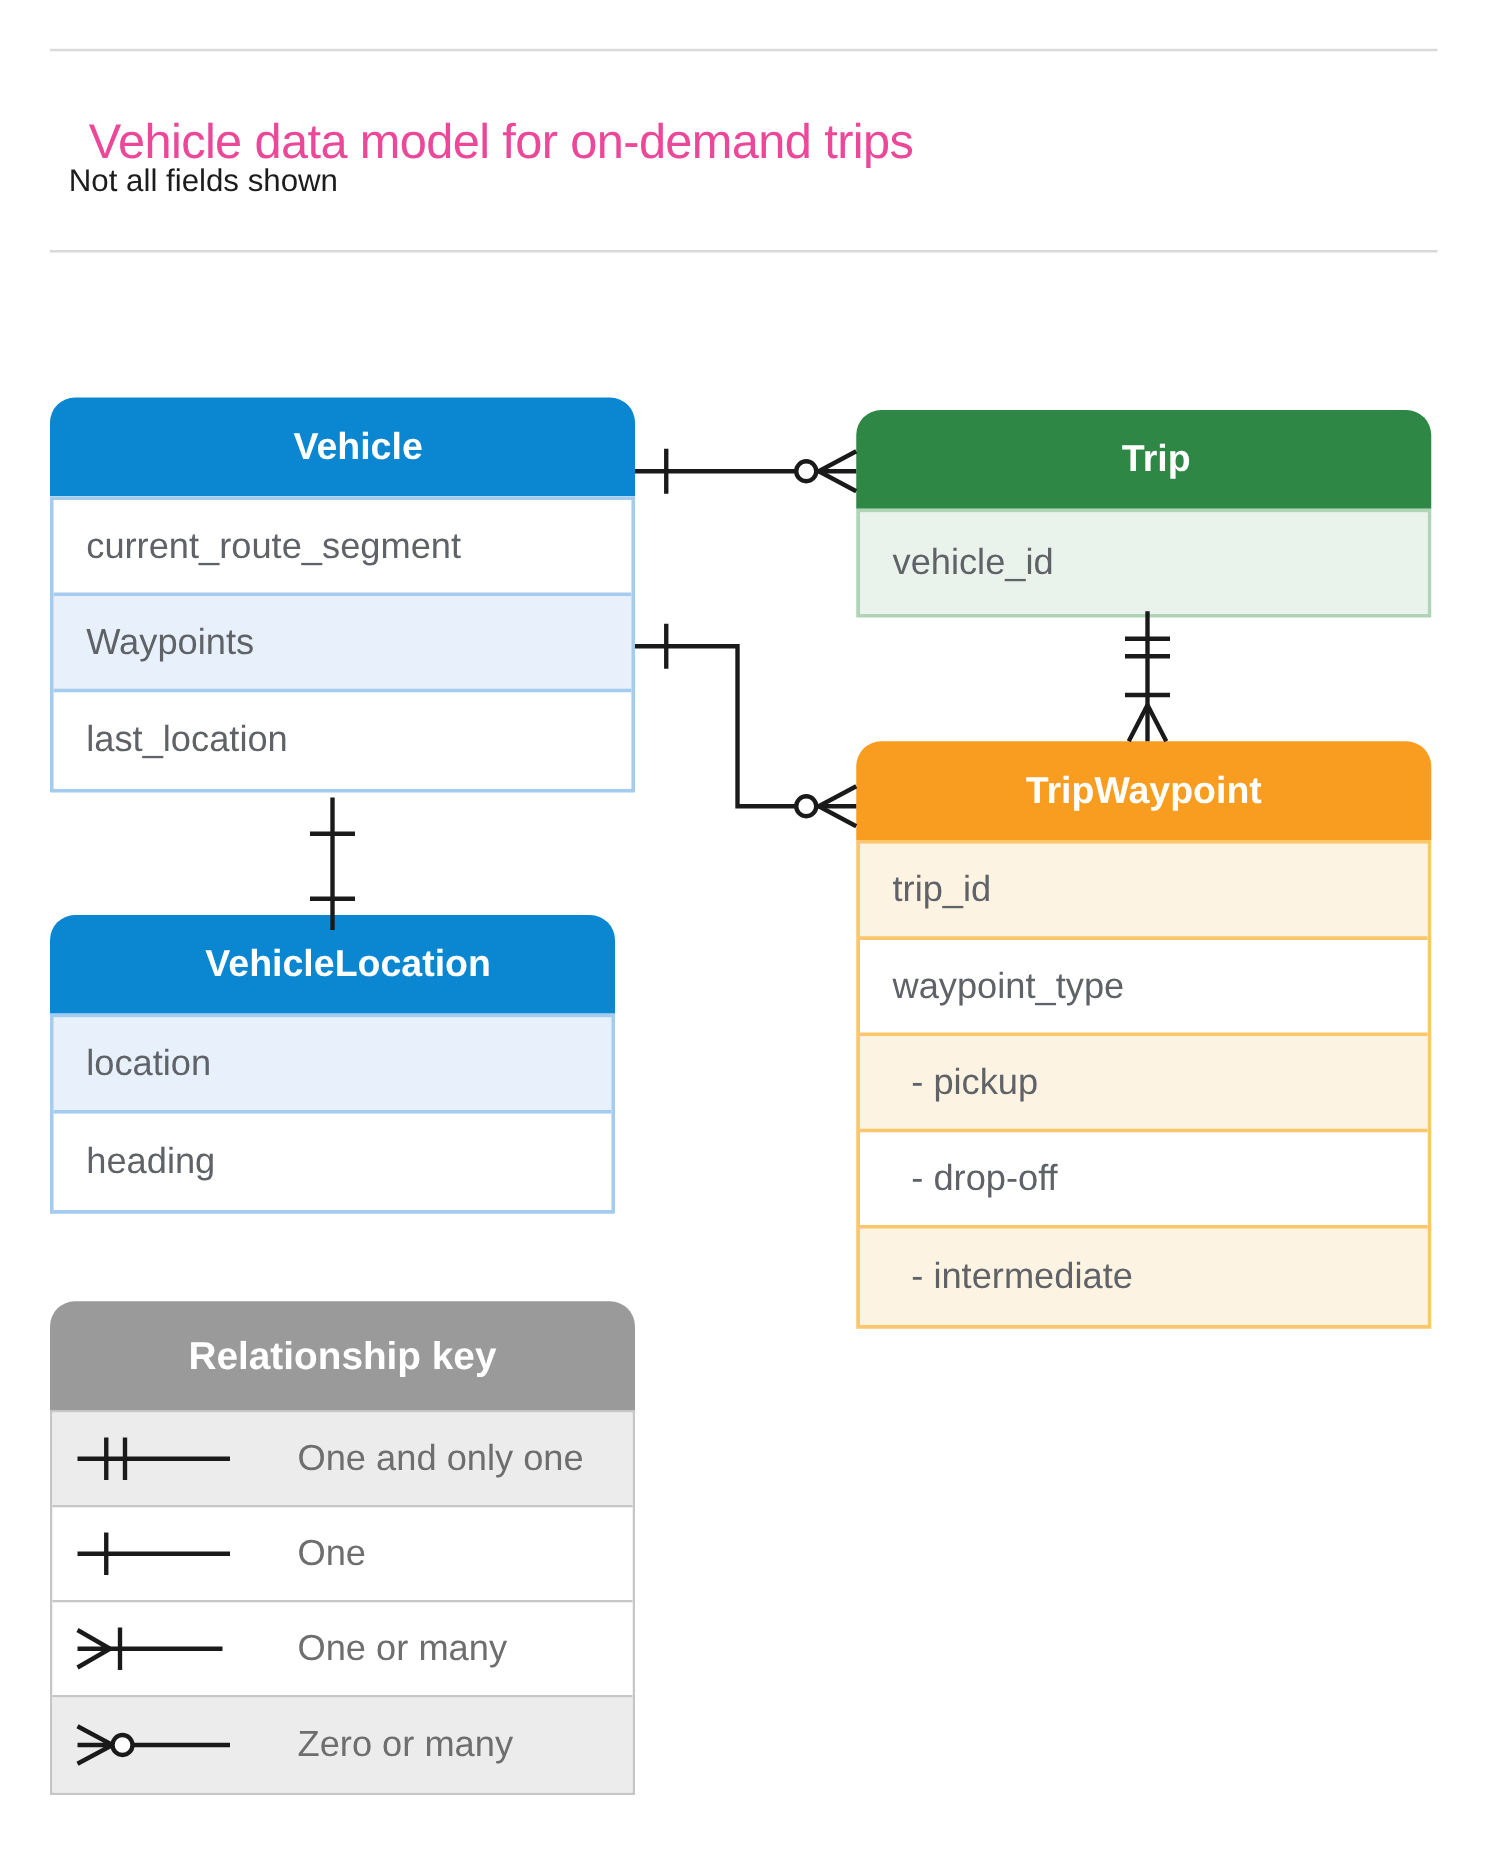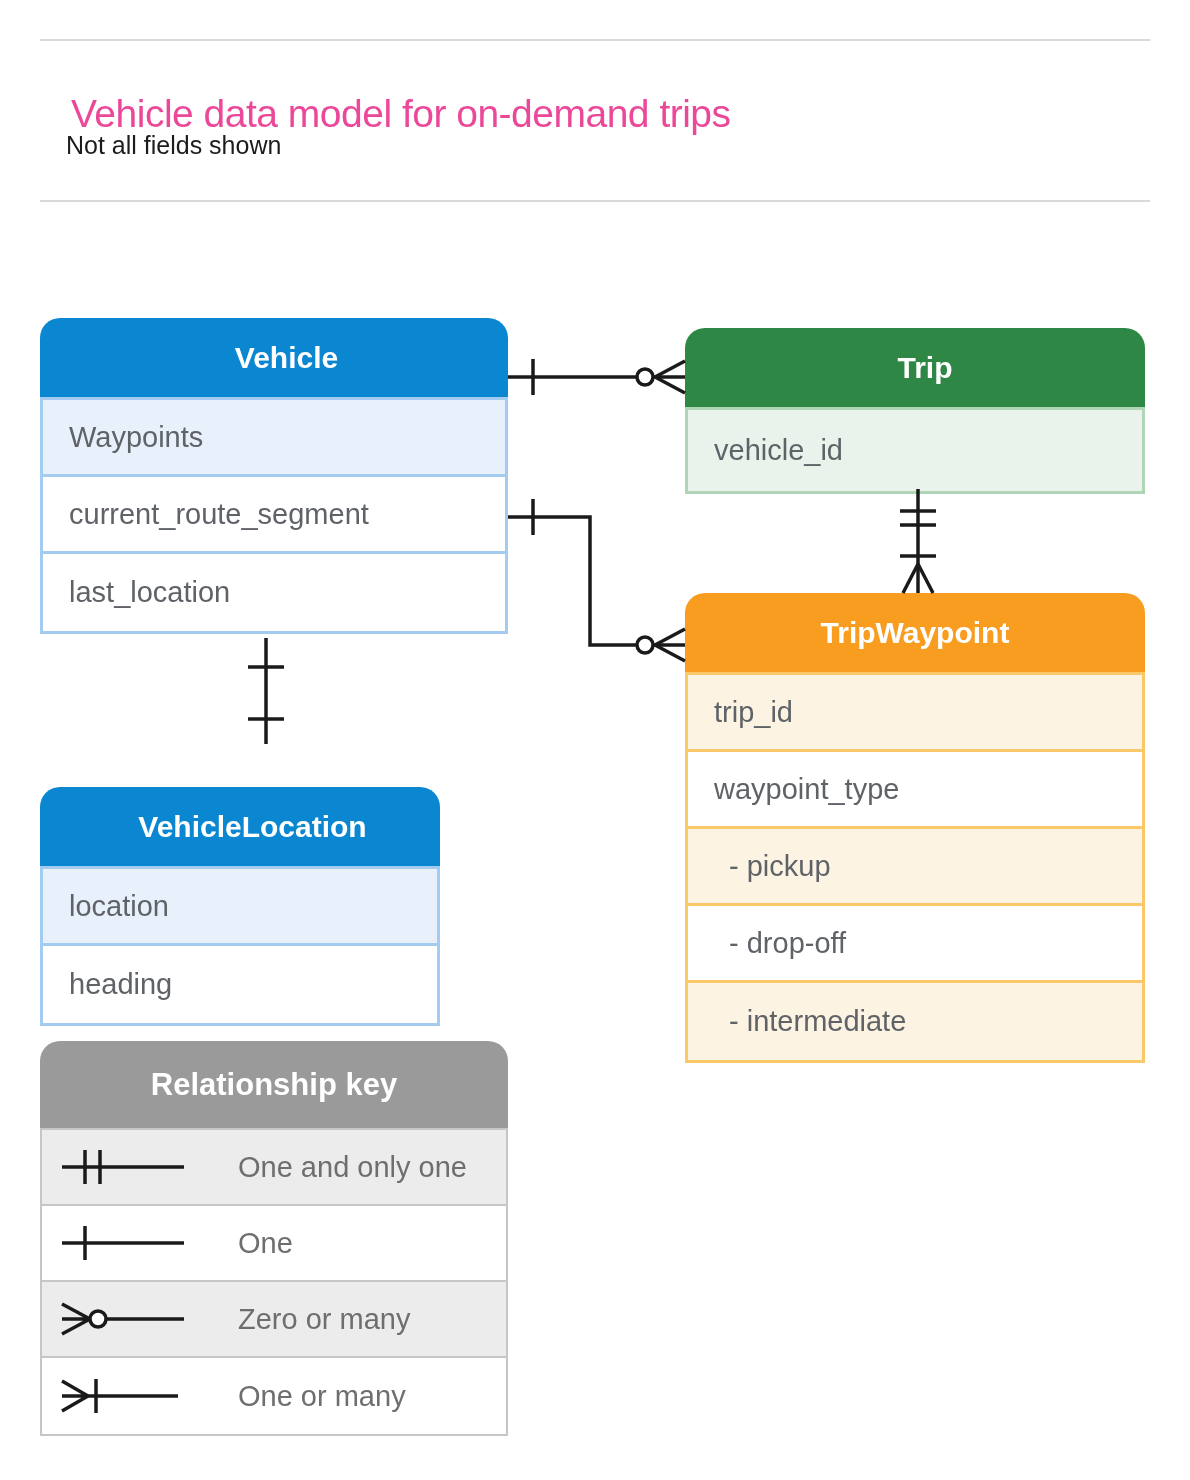--- a/index.html
+++ b/index.html
@@ -3,27 +3,27 @@
 <meta charset="utf-8">
 <style>
   html,body{margin:0;padding:0;background:#fff;}
   body{width:1190px;height:1480px;position:relative;font-family:"Liberation Sans",sans-serif;overflow:hidden;}
 
   .hr{position:absolute;left:40px;width:1110px;height:2px;background:#d9d9d9;}
   .hr-top{top:39px;}
   .hr-bottom{top:200px;}
 
   .page-title{position:absolute;left:55px;top:76px;margin:16px;font-size:39px;font-weight:normal;color:#ec4899;letter-spacing:-0.5px;}
-  .page-subtitle{position:absolute;left:66px;top:131px;margin:0;font-size:25px;color:#1c1c1c;}
+  .page-subtitle{position:absolute;left:55px;top:131px;margin:0;font-size:25px;color:#1c1c1c;}
 
   .entity{position:absolute;z-index:2;}
   .e-vehicle{left:40px;top:318px;width:468px;}
   .e-trip{left:685px;top:328px;width:460px;}
   .e-tripwaypoint{left:685px;top:593px;width:460px;}
-  .e-vehiclelocation{left:40px;top:787px;width:400px;}
+  .e-vehiclelocation{left:40px;top:732px;width:452px;}
   .e-key{left:40px;top:1041px;width:468px;}
 
   .ehead{height:79px;border-radius:20px 20px 0 0;color:#fff;font-weight:bold;font-size:30px;display:flex;align-items:center;justify-content:center;}
   .hd-blue{background:#0b87d2;padding-left:25px;}
   .hd-green{background:#2e8745;padding-left:20px;}
   .hd-orange{background:#f89d20;text-align:right;}
   .hd-gray{background:#9a9a9a;height:87px;font-size:31px;}
 
   .ebody{background:#fff;box-sizing:border-box;}
   .bd-blue{border:3px solid #a3ccf0;}
@@ -87,22 +87,22 @@
 
   <g>
     <path class="cline" d="M266 638 V744"></path>
     <path class="cline" d="M248 667 H284 M248 719 H284"></path>
   </g>
 </svg>
 
 <div class="entity e-vehicle">
   <div class="ehead hd-blue">Vehicle</div>
   <div class="ebody bd-blue">
+    <div class="erow">current_route_segment</div>
     <div class="erow row-blue">Waypoints</div>
-    <div class="erow">current_route_segment</div>
     <div class="erow">last_location</div>
   </div>
 </div>
 
 <div class="entity e-trip">
   <div class="ehead hd-green">Trip</div>
   <div class="ebody bd-green">
     <div class="erow row-green">vehicle_id</div>
   </div>
 </div>
@@ -137,30 +137,30 @@
       </svg>
       <span class="klabel">One and only one</span>
     </div>
     <div class="krow">
       <svg class="sym" viewBox="0 0 150 44">
         <path class="ksym" d="M2 22 H124"></path>
           <path class="ksym" d="M25 5 V39"></path>
       </svg>
       <span class="klabel">One</span>
     </div>
+    <div class="krow">
+      <svg class="sym" viewBox="0 0 150 44">
+        <path class="ksym" d="M28 22 L2 7 M28 22 L2 37 M2 22 H28"></path>
+        <path class="ksym" d="M36 5 V39"></path>
+        <path class="ksym" d="M28 22 H118"></path>
+      </svg>
+      <span class="klabel">One or many</span>
+    </div>
     <div class="krow row-gray">
       <svg class="sym" viewBox="0 0 150 44">
         <path class="ksym" d="M30 22 L2 7 M30 22 L2 37 M2 22 H30"></path>
         <circle class="kcircle" cx="38" cy="22" r="8"></circle>
         <path class="ksym" d="M46 22 H124"></path>
       </svg>
       <span class="klabel">Zero or many</span>
     </div>
-    <div class="krow">
-      <svg class="sym" viewBox="0 0 150 44">
-        <path class="ksym" d="M28 22 L2 7 M28 22 L2 37 M2 22 H28"></path>
-        <path class="ksym" d="M36 5 V39"></path>
-        <path class="ksym" d="M28 22 H118"></path>
-      </svg>
-      <span class="klabel">One or many</span>
-    </div>
   </div>
 </div>
 
 </body></html>

